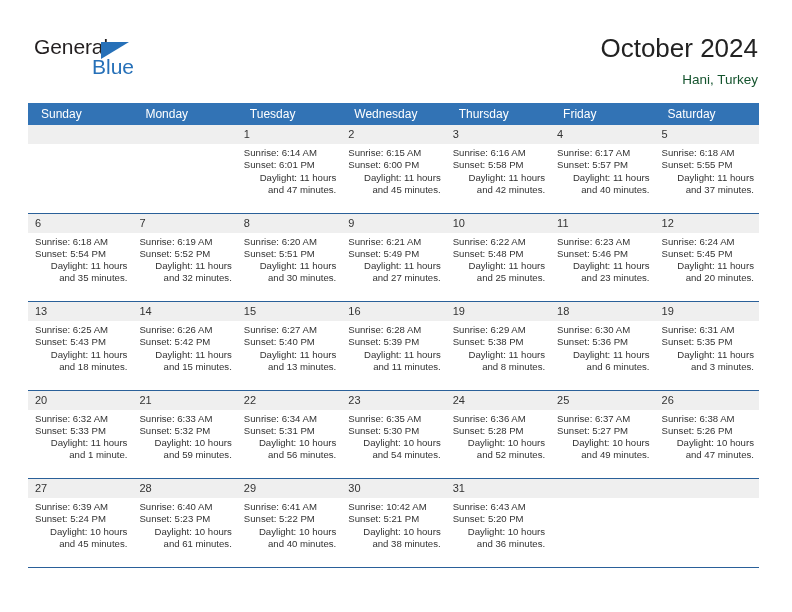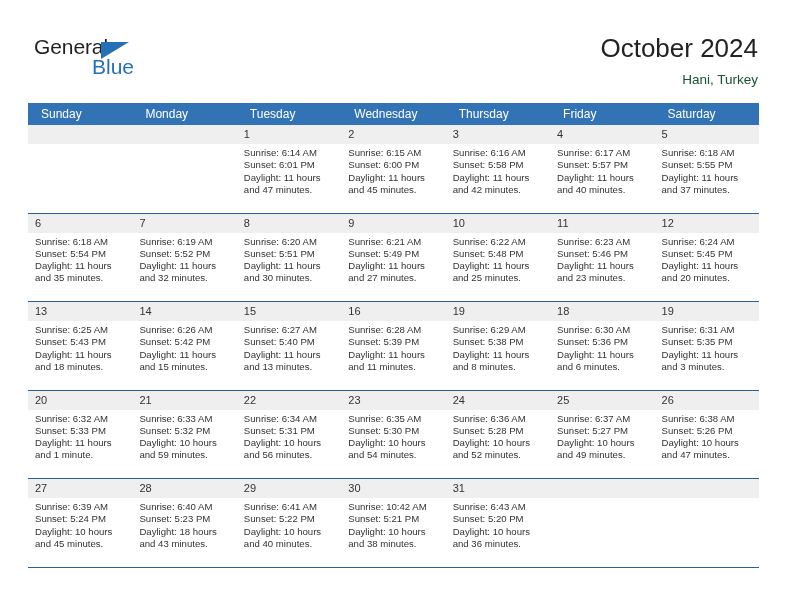--- a/index.html
+++ b/index.html
@@ -133,20 +133,21 @@
     padding: 3px 5px 0 7px;
     font-size: 9.6px;
     line-height: 12.3px;
     color: #333333;
   }
   .day-info div {
     white-space: nowrap;
   }
   .day-info .wrap {
     white-space: normal;
+    text-align: right;
   }
   .bottom-line {
     border-top: 1.6px solid #2a6099;
     width: 731px;
   }
 </style>
 </head>
 <body>
 
 <div class="page">
@@ -403,21 +404,21 @@
               <div>Sunrise: 6:39 AM</div>
               <div>Sunset: 5:24 PM</div>
               <div class="wrap">Daylight: 10 hours and 45 minutes.</div>
             </div>
           </div>
           <div class="day-cell">
             <div class="day-number">28</div>
             <div class="day-info">
               <div>Sunrise: 6:40 AM</div>
               <div>Sunset: 5:23 PM</div>
-              <div class="wrap">Daylight: 18 hours and 43 minutes.</div>
+              <div class="wrap">Daylight: 10 hours and 61 minutes.</div>
             </div>
           </div>
           <div class="day-cell">
             <div class="day-number">29</div>
             <div class="day-info">
               <div>Sunrise: 6:41 AM</div>
               <div>Sunset: 5:22 PM</div>
               <div class="wrap">Daylight: 10 hours and 40 minutes.</div>
             </div>
           </div>

